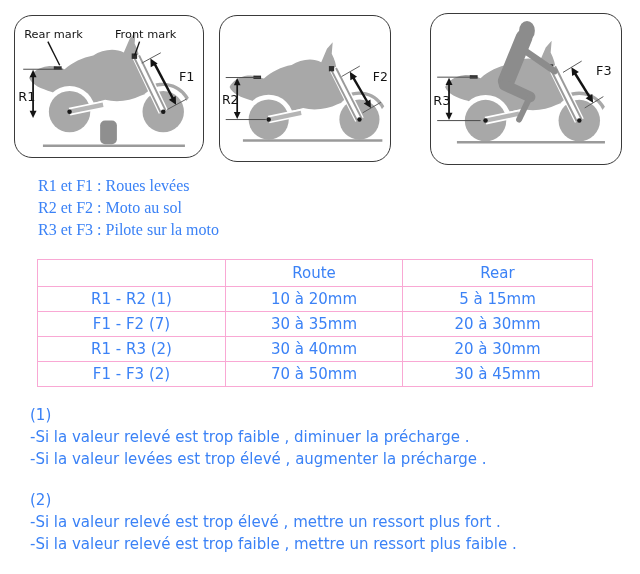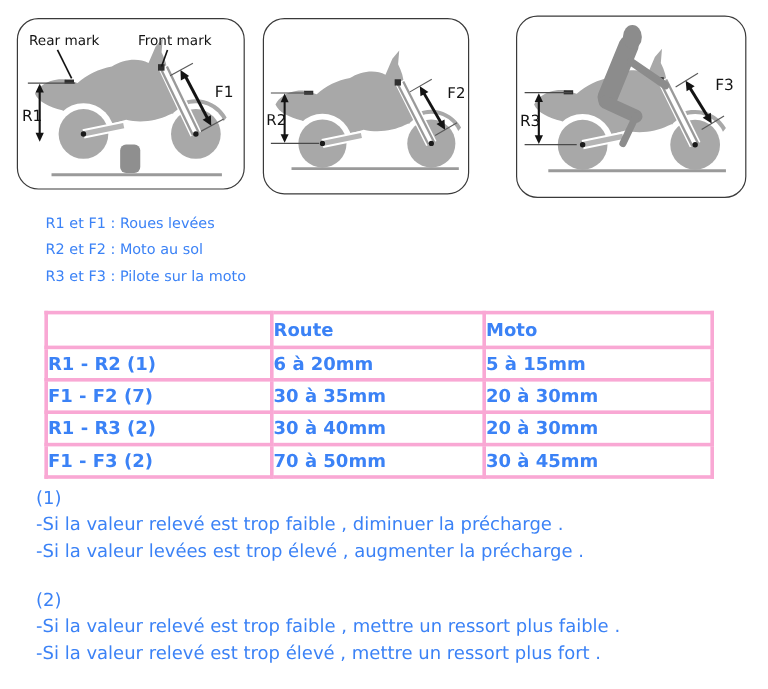--- a/index.html
+++ b/index.html
@@ -14,24 +14,24 @@
   .panel svg{display:block;width:100%;height:100%;}
 
   .mark-label{font-size:11.5px;fill:#141414;}
   .measure-label{font-size:13px;fill:#141414;}
   .ptr{stroke:#141414;stroke-width:1.4;}
   .refline{stroke:#4a4a4a;stroke-width:1;}
   .arrow-line{stroke:#141414;}
   .arrow-head{fill:#141414;}
   .tick{stroke:#5a5a5a;stroke-width:1;}
 
-  .legend{position:absolute;left:38px;top:175px;font-size:12px;line-height:22px;}
+  .legend{position:absolute;left:38px;top:175px;font-size:16px;line-height:22px;font-family:Liberation Serif, serif;}
   .table-wrap{position:absolute;left:37px;top:259px;}
   table{border-collapse:collapse;font-size:15px;table-layout:fixed;}
-  th,td{border:3px solid #f9a8d4;font-weight:700;text-align:left;padding:0;overflow:hidden;white-space:nowrap;}
+  th,td{border:1px solid #f9a8d4;font-weight:400;text-align:center;padding:0;overflow:hidden;white-space:nowrap;}
   th{height:26px;}
   td{height:24px;}
   .note{position:absolute;left:30px;font-size:15px;line-height:22px;}
   #note-1{top:404px;}
   #note-2{top:489px;}
 </style>
 </head>
 <body>
 
 <div class="page">
@@ -162,25 +162,25 @@
     <table>
       <colgroup>
           <col style="width:188px">
           <col style="width:177px">
           <col style="width:190px">
         </colgroup>
       <tbody>
           <tr>
         <th></th>
         <th>Route</th>
-        <th>Moto</th>
+        <th>Rear</th>
       </tr>
       <tr>
         <td>R1 - R2 (1)</td>
-        <td>6 à 20mm</td>
+        <td>10 à 20mm</td>
         <td>5 à 15mm</td>
       </tr>
       <tr>
         <td>F1 - F2 (7)</td>
         <td>30 à 35mm</td>
         <td>20 à 30mm</td>
       </tr>
       <tr>
         <td>R1 - R3 (2)</td>
         <td>30 à 40mm</td>
@@ -196,17 +196,17 @@
   </div>
 
   <div class="note" id="note-1">
     <div>(1)</div>
     <div>-Si la valeur relevé est trop faible , diminuer la précharge .</div>
     <div>-Si la valeur levées est trop élevé , augmenter la précharge .</div>
   </div>
 
   <div class="note" id="note-2">
     <div>(2)</div>
+    <div>-Si la valeur relevé est trop élevé , mettre un ressort plus fort .</div>
     <div>-Si la valeur relevé est trop faible , mettre un ressort plus faible .</div>
-    <div>-Si la valeur relevé est trop élevé , mettre un ressort plus fort .</div>
   </div>
 
 </div>
 
 </body></html>

